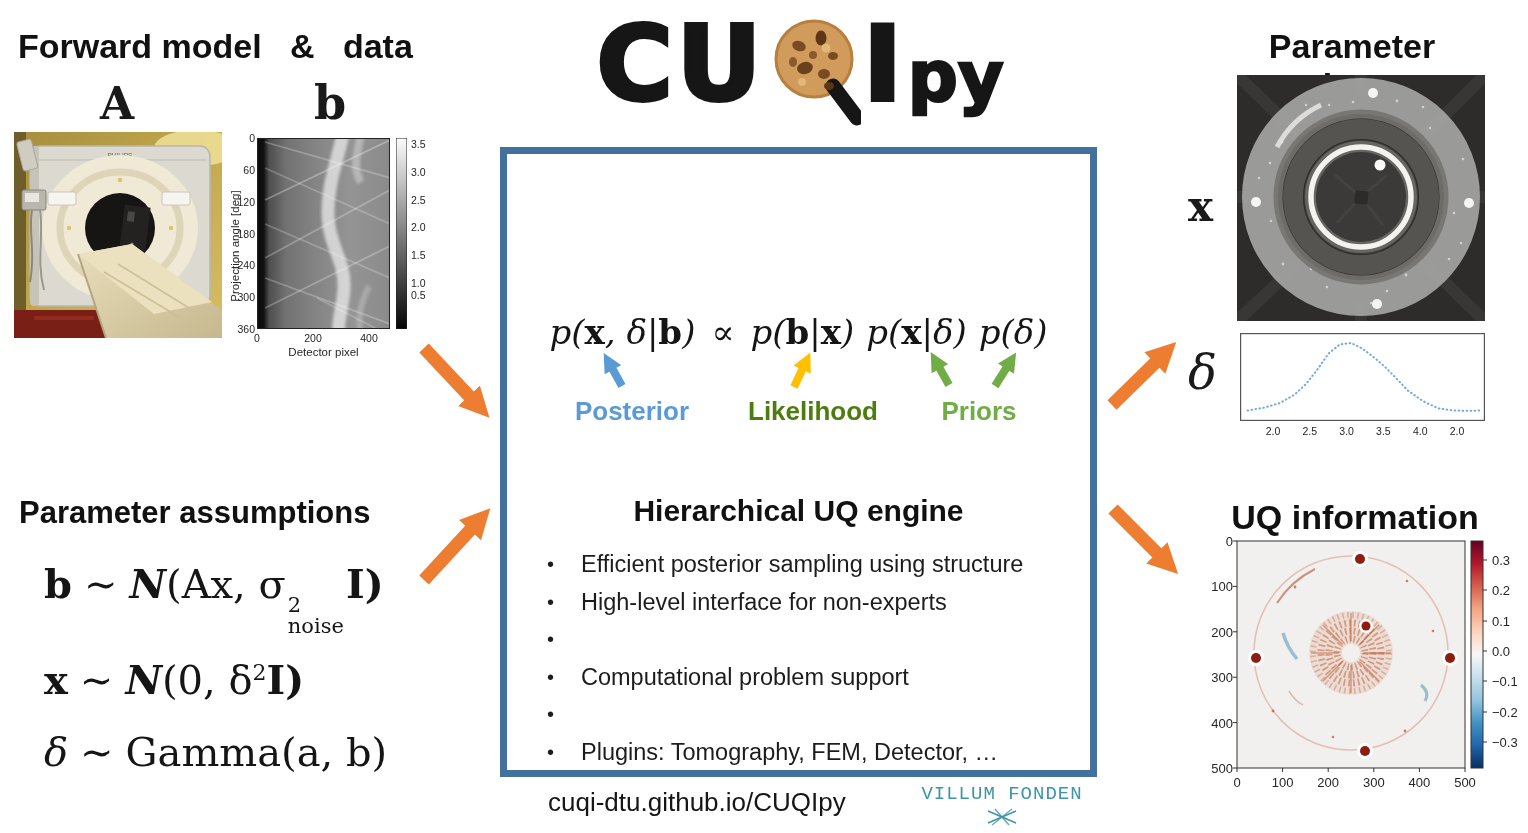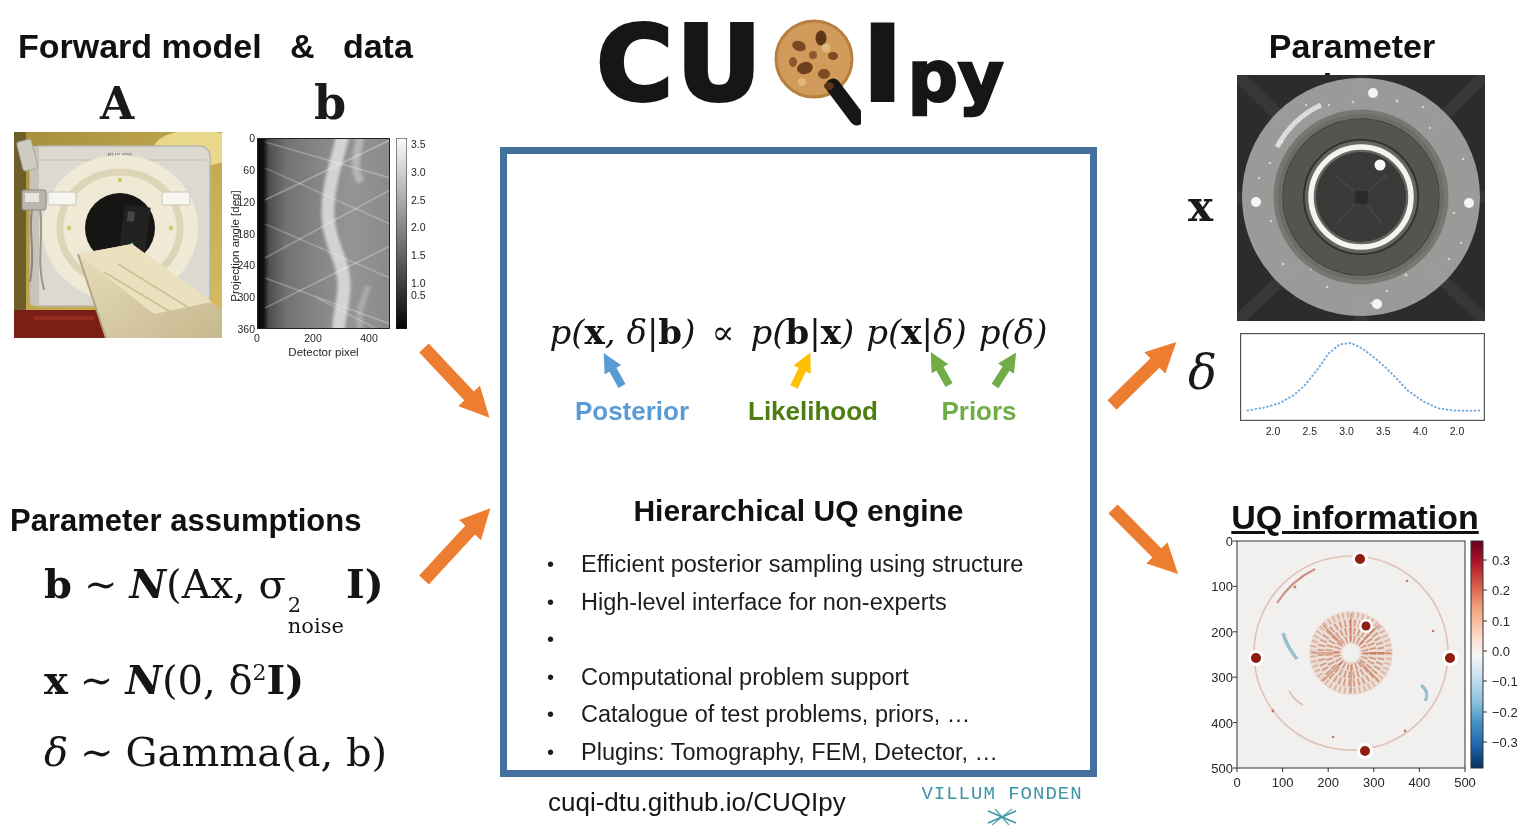--- a/index.html
+++ b/index.html
@@ -230,30 +230,29 @@
         </li>
       <li>
           <span class="bl">•</span>
         </li>
       <li>
           <span class="bl">•</span>
           <span class="bt">Computational problem support</span>
         </li>
       <li>
           <span class="bl">•</span>
-          <span class="bt">Catalogue of test problems, priors, …</span>
         </li>
       <li>
           <span class="bl">•</span>
           <span class="bt">Plugins: Tomography, FEM, Detector, …</span>
         </li>
     </ul>
   </div>
 
-  <div class="abs hd" style="left:10px;top:495px;font-size:31px;margin-top:8px;">Parameter assumptions</div>
+  <div class="abs hd" style="left:19px;top:495px;font-size:31px;">Parameter assumptions</div>
   <div class="abs math" style="left:44px;top:548px;">
     <div>
       <span class="lhsb">b</span><span class="rel">∼</span><span class="cal">N</span><span>(Ax, σ</span><span class="stack">
           <span>2</span>
           <span>noise</span>
         </span><span class="lhsb">I)</span>
     </div>
     <div>
       <span class="lhsb">x</span><span class="rel">∼</span><span class="cal">N</span><span>(0, δ</span><sup>2</sup><span class="lhsb">I)</span>
     </div>
@@ -337,21 +336,21 @@
     <div class="abs" style="left:55px;top:100px;width:245px;height:14px;">
       <span class="tick" style="position:absolute;left:33px;transform:translateX(-50%);">2.0</span>
       <span class="tick" style="position:absolute;left:69.8px;transform:translateX(-50%);">2.5</span>
       <span class="tick" style="position:absolute;left:106.6px;transform:translateX(-50%);">3.0</span>
       <span class="tick" style="position:absolute;left:143.4px;transform:translateX(-50%);">3.5</span>
       <span class="tick" style="position:absolute;left:180.2px;transform:translateX(-50%);">4.0</span>
       <span class="tick" style="position:absolute;left:217px;transform:translateX(-50%);">2.0</span>
     </div>
   </div>
 
-  <div class="abs hd ctr" style="left:1205px;top:498px;width:300px;text-decoration:underline;">UQ information</div>
+  <div class="abs hd ctr" style="left:1205px;top:498px;width:300px;">UQ information</div>
   <div class="fig" style="left:1195px;top:535px;width:333px;height:262px;">
     <div class="abs" style="left:0;top:6px;width:38px;height:227px;">
       <span class="tick2" style="position:absolute;right:0;top:0;transform:translateY(-50%);">0</span>
       <span class="tick2" style="position:absolute;right:0;top:45.4px;transform:translateY(-50%);">100</span>
       <span class="tick2" style="position:absolute;right:0;top:90.8px;transform:translateY(-50%);">200</span>
       <span class="tick2" style="position:absolute;right:0;top:136.2px;transform:translateY(-50%);">300</span>
       <span class="tick2" style="position:absolute;right:0;top:181.6px;transform:translateY(-50%);">400</span>
       <span class="tick2" style="position:absolute;right:0;top:227px;transform:translateY(-50%);">500</span>
     </div>
     <svg class="abs" style="left:42px;top:6px;overflow:visible;" width="228" height="227" viewBox="0 0 228 227">

